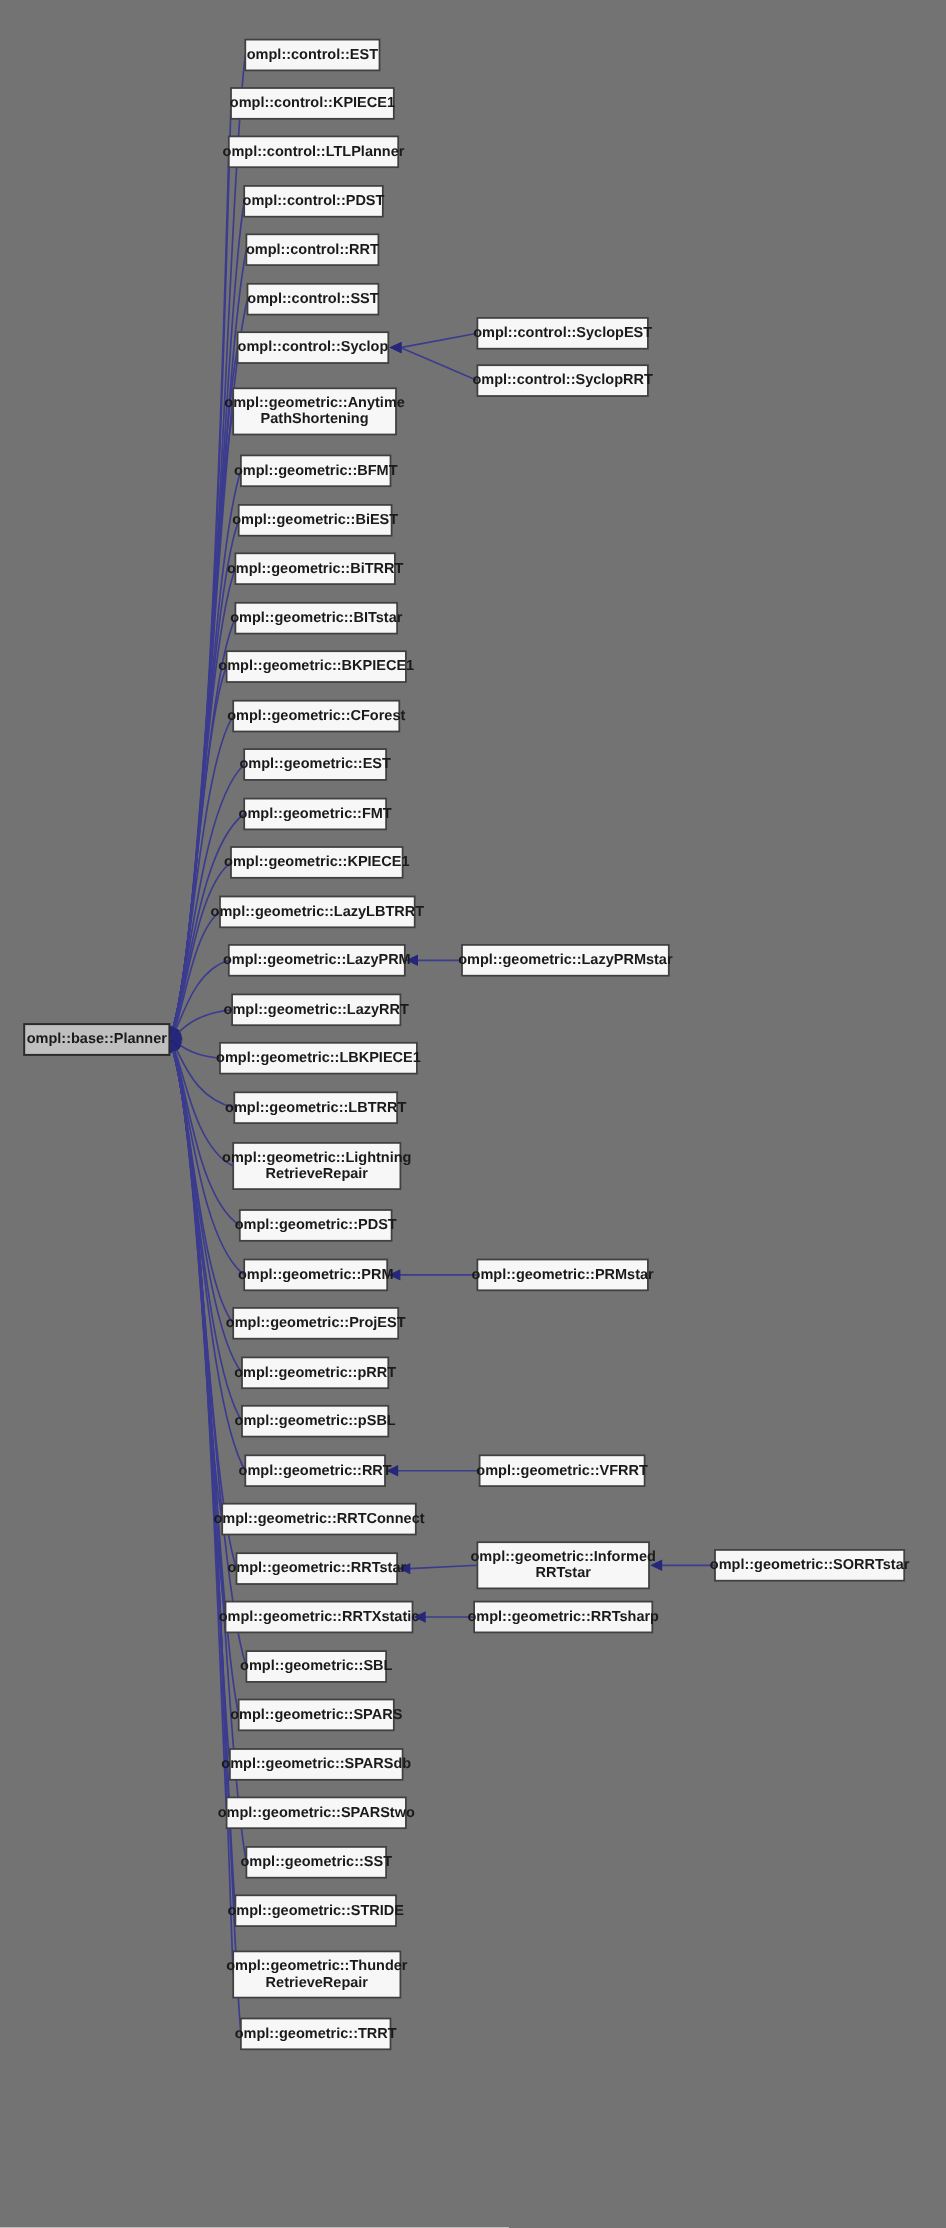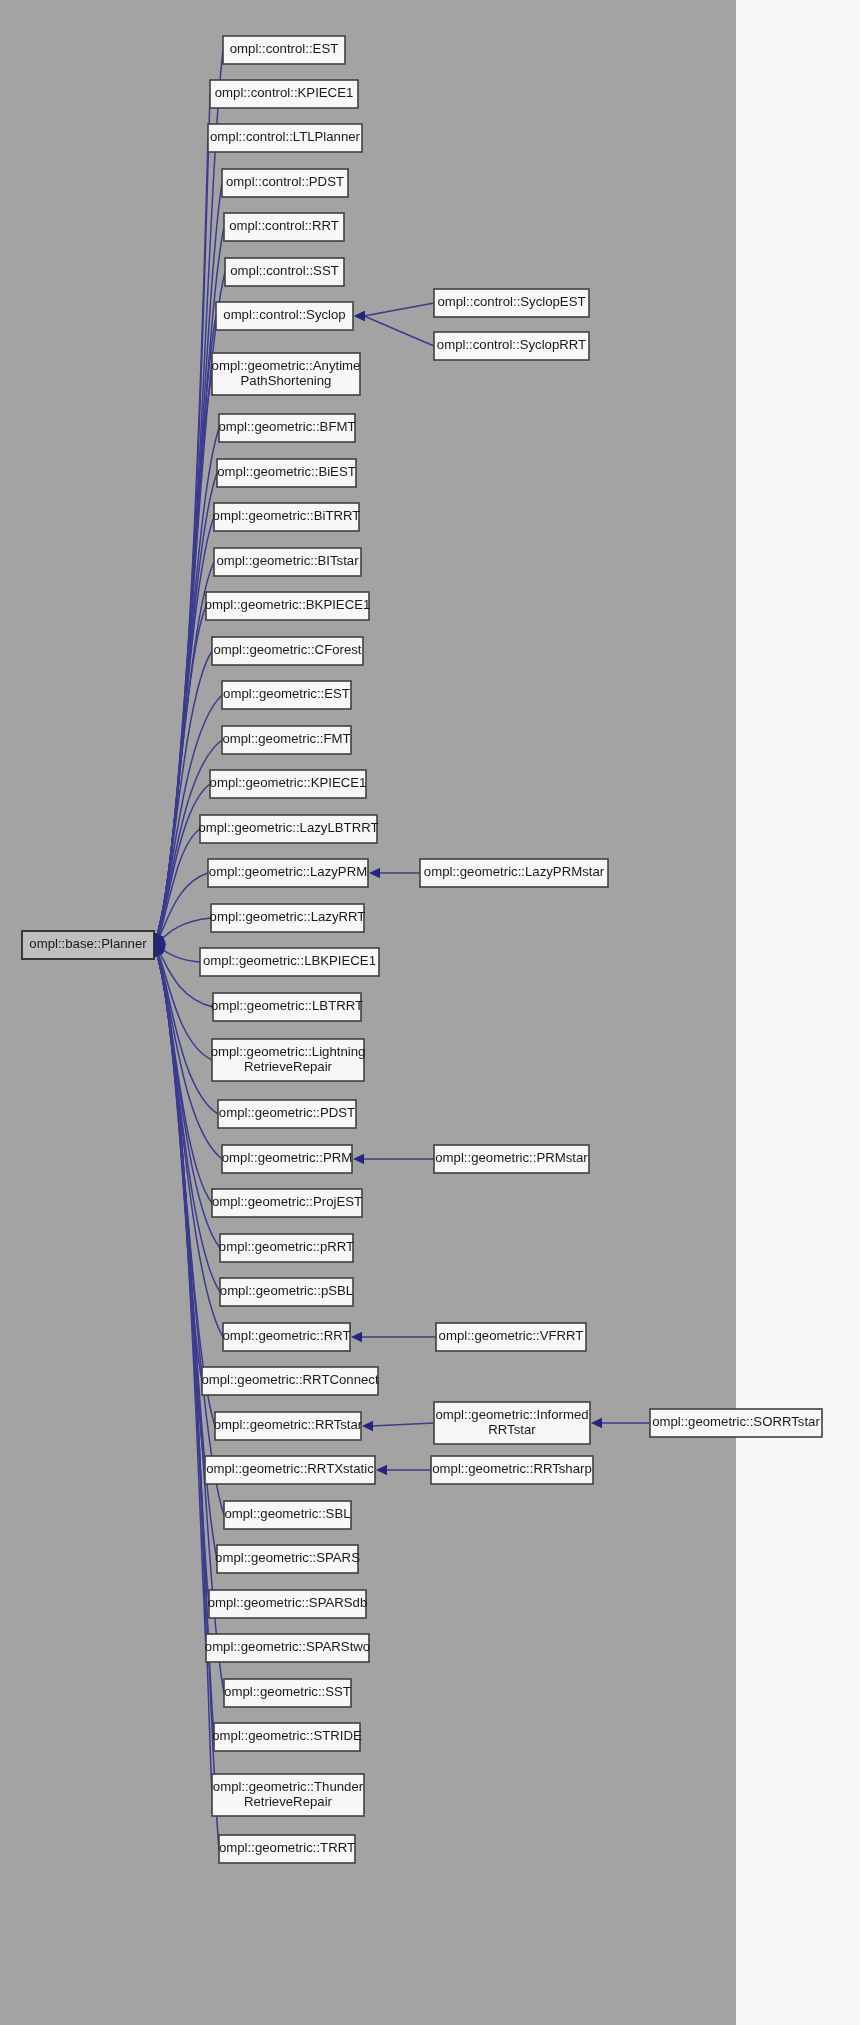--- a/index.html
+++ b/index.html
@@ -8,23 +8,24 @@
     background: #f7f7f7;
   }
   body {
     width: 860px;
     height: 2025px;
     font-family: "Liberation Sans", sans-serif;
     overflow: hidden;
   }
   #diagram-root {
     position: relative;
-    width: 736px;
+    width: 860px;
     height: 2025px;
-    background: #a3a3a3;
+    background: #737373;
+    font-weight: bold;
   }
   #graph-svg {
     position: absolute;
     left: 0;
     top: 0;
     width: 860px;
     height: 2025px;
     display: block;
   }
   .node-rect {

